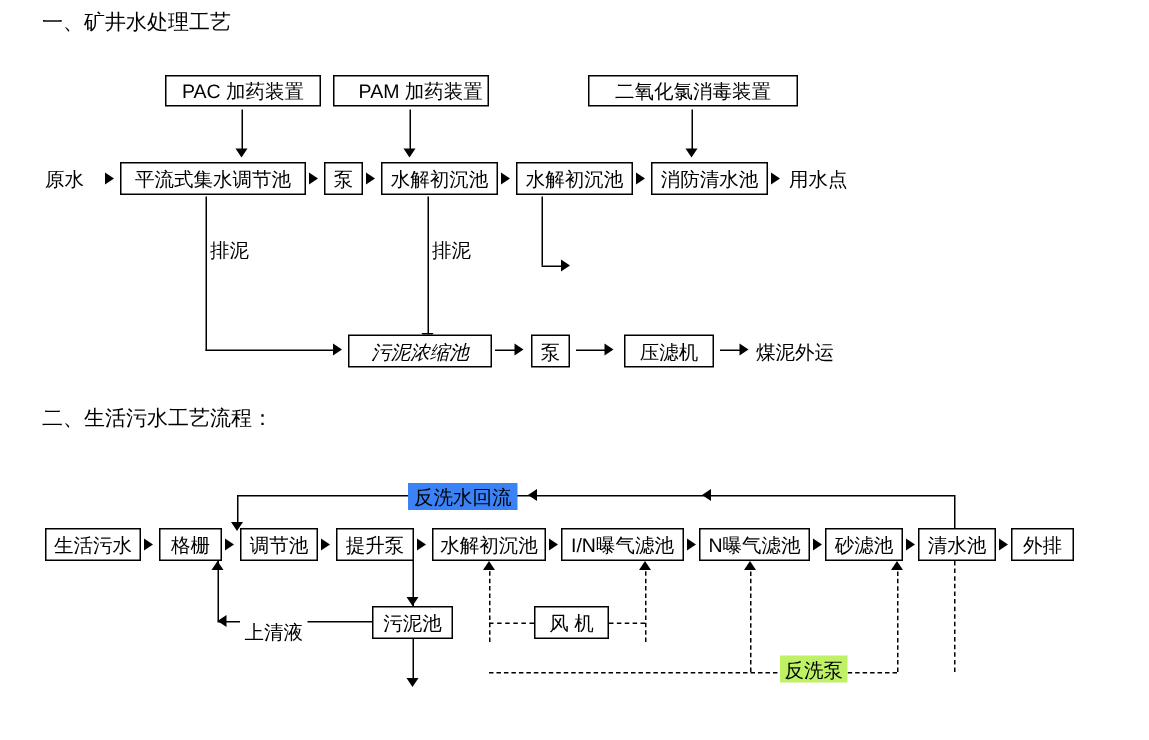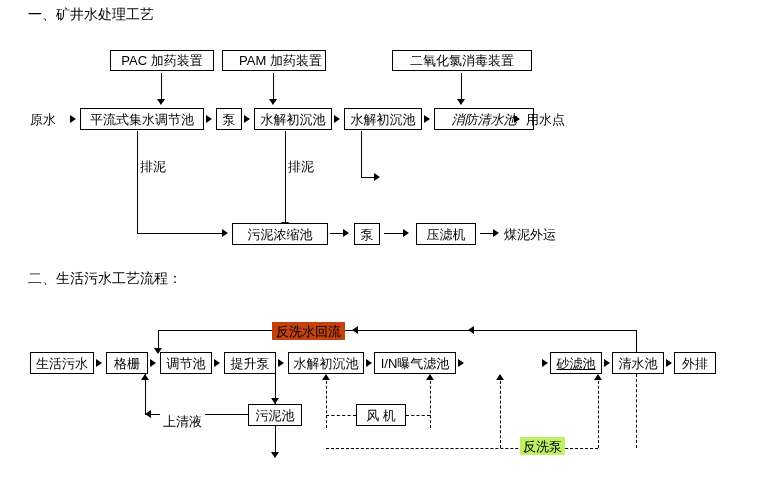--- a/index.html
+++ b/index.html
@@ -115,38 +115,38 @@
   <div class="plain" style="left:30px; top:108px; height:22px;">原水</div>
   <div class="arrow-r" style="left:70px; top:115px;"></div>
   <div class="box" style="left:80px; top:108px; width:124px; height:22px;">平流式集水调节池</div>
   <div class="arrow-r" style="left:206px; top:115px;"></div>
   <div class="box" style="left:216px; top:108px; width:26px; height:22px;">泵</div>
   <div class="arrow-r" style="left:244px; top:115px;"></div>
   <div class="box" style="left:254px; top:108px; width:78px; height:22px;">水解初沉池</div>
   <div class="arrow-r" style="left:334px; top:115px;"></div>
   <div class="box" style="left:344px; top:108px; width:78px; height:22px;">水解初沉池</div>
   <div class="arrow-r" style="left:424px; top:115px;"></div>
-  <div class="box" style="left:434px; top:108px; width:100px; height:22px;font-style:italic;">消防清水池</div>
+  <div class="box" style="left:434px; top:108px; width:78px; height:22px;">消防清水池</div>
   <div class="arrow-r" style="left:514px; top:115px;"></div>
   <div class="plain" style="left:526px; top:108px; height:22px;">用水点</div>
 
   <div class="vline" style="left:137px; top:131px; height:103px;"></div>
   <div class="hline" style="left:137px; top:233px; width:86px;"></div>
   <div class="arrow-r" style="left:222px; top:229px;"></div>
   <div class="plain" style="left:140px; top:157px; height:18px;">排泥</div>
 
   <div class="vline" style="left:285px; top:131px; height:93px;"></div>
   <div class="arrow-d" style="left:281px; top:222px;"></div>
   <div class="plain" style="left:288px; top:157px; height:18px;">排泥</div>
 
   <div class="vline" style="left:361px; top:131px; height:46px;"></div>
   <div class="hline" style="left:361px; top:177px; width:15px;"></div>
   <div class="arrow-r" style="left:374px; top:173px;"></div>
 
-  <div class="box" style="left:232px; top:223px; width:96px; height:22px;">污泥浓缩池</div>
+  <div class="box" style="left:232px; top:223px; width:96px; height:22px;font-style:italic;">污泥浓缩池</div>
   <div class="hline" style="left:330px; top:233px; width:14px;"></div>
   <div class="arrow-r" style="left:343px; top:229px;"></div>
   <div class="box" style="left:354px; top:223px; width:26px; height:22px;">泵</div>
   <div class="hline" style="left:384px; top:233px; width:20px;"></div>
   <div class="arrow-r" style="left:403px; top:229px;"></div>
   <div class="box" style="left:416px; top:223px; width:60px; height:22px;">压滤机</div>
   <div class="hline" style="left:480px; top:233px; width:14px;"></div>
   <div class="arrow-r" style="left:493px; top:229px;"></div>
   <div class="plain" style="left:504px; top:223px; height:22px;">煤泥外运</div>
 
@@ -157,34 +157,35 @@
   <div class="box" style="left:106px; top:352px; width:42px; height:22px;">格栅</div>
   <div class="arrow-r" style="left:150px; top:359px;"></div>
   <div class="box" style="left:160px; top:352px; width:52px; height:22px;">调节池</div>
   <div class="arrow-r" style="left:214px; top:359px;"></div>
   <div class="box" style="left:224px; top:352px; width:52px; height:22px;">提升泵</div>
   <div class="arrow-r" style="left:278px; top:359px;"></div>
   <div class="box" style="left:288px; top:352px; width:76px; height:22px;">水解初沉池</div>
   <div class="arrow-r" style="left:366px; top:359px;"></div>
   <div class="box" style="left:374px; top:352px; width:82px; height:22px;">I/N曝气滤池</div>
   <div class="arrow-r" style="left:458px; top:359px;"></div>
+  <div class="box" style="left:466px; top:352px; width:74px; height:22px;">N曝气滤池</div>
   <div class="arrow-r" style="left:542px; top:359px;"></div>
-  <div class="box" style="left:550px; top:352px; width:52px; height:22px;text-decoration:underline;">砂滤池</div>
+  <div class="box" style="left:550px; top:352px; width:52px; height:22px;">砂滤池</div>
   <div class="arrow-r" style="left:604px; top:359px;"></div>
   <div class="box" style="left:612px; top:352px; width:52px; height:22px;">清水池</div>
   <div class="arrow-r" style="left:666px; top:359px;"></div>
   <div class="box" style="left:674px; top:352px; width:42px; height:22px;">外排</div>
 
   <div class="hline" style="left:158px; top:330px; width:478px;"></div>
   <div class="vline" style="left:158px; top:330px; height:22px;"></div>
   <div class="arrow-d" style="left:154px; top:348px;"></div>
   <div class="vline" style="left:636px; top:330px; height:22px;"></div>
   <div class="arrow-l" style="left:352px; top:326px;"></div>
   <div class="arrow-l" style="left:468px; top:326px;"></div>
-  <div class="plain" style="left:272px; top:322px; height:18px; background:#c2410c; padding:0 4px;">反洗水回流</div>
+  <div class="plain" style="left:272px; top:322px; height:18px; background:#3b82f6; padding:0 4px;">反洗水回流</div>
 
   <div class="vline" style="left:145px; top:374px; height:40px;"></div>
   <div class="arrow-u" style="left:141px; top:374px;"></div>
   <div class="hline" style="left:145px; top:414px; width:104px;"></div>
   <div class="arrow-l" style="left:145px; top:410px;"></div>
   <div class="plain" style="left:160px; top:412px; height:18px; background:#ffffff; padding:0 3px;">上清液</div>
   <div class="box" style="left:248px; top:404px; width:54px; height:22px;">污泥池</div>
   <div class="vline" style="left:275px; top:374px; height:30px;"></div>
   <div class="arrow-d" style="left:271px; top:398px;"></div>
 

